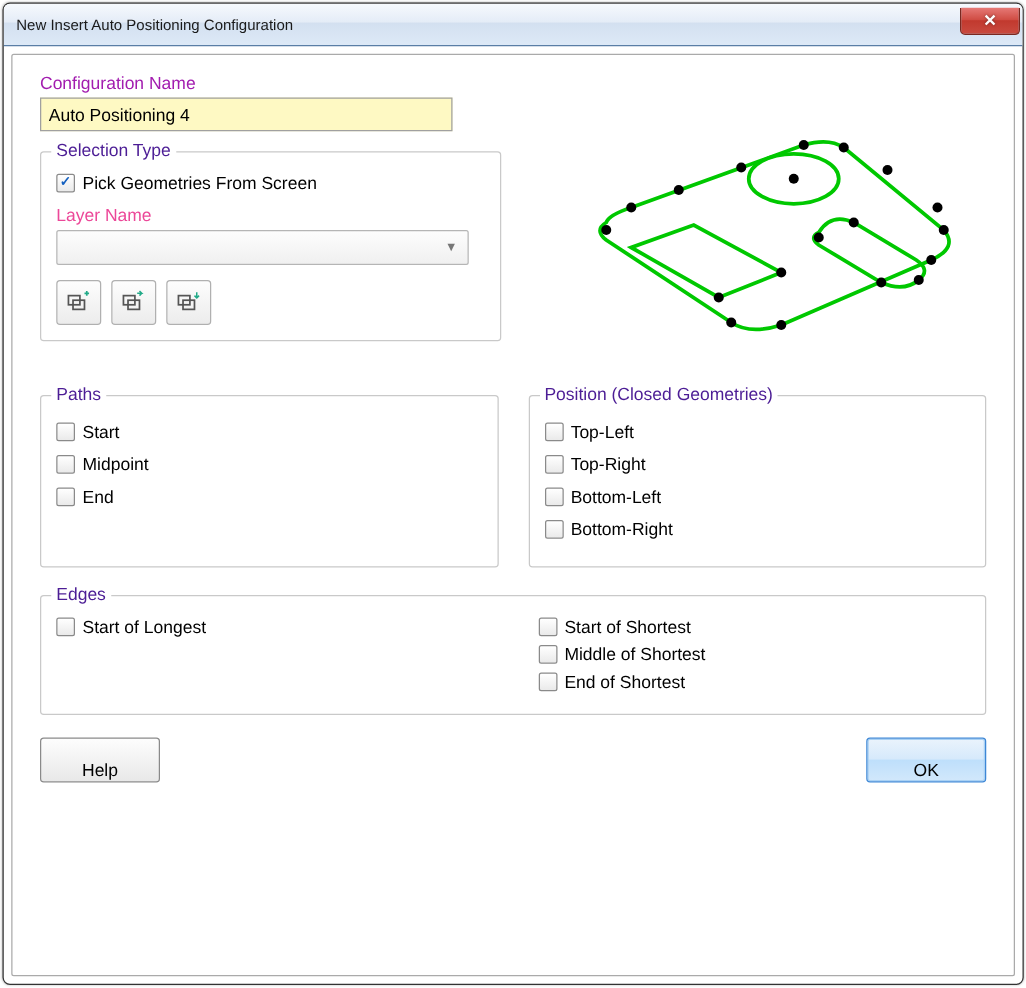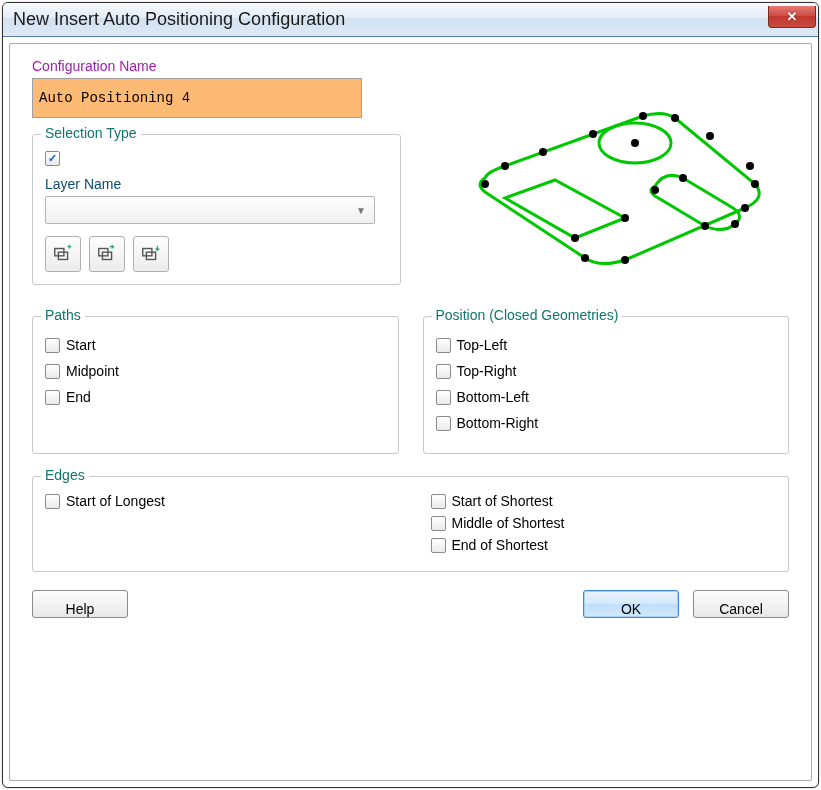--- a/index.html
+++ b/index.html
@@ -28,21 +28,21 @@
     height: 34px;
     background: linear-gradient(to bottom, #f6f9fd 0%, #e4ecf7 45%, #d3e0f0 46%, #dde9f7 100%);
     border-bottom: 1px solid #5a7ea6;
     display: flex;
     align-items: center;
     padding: 0 2px 0 10px;
     position: relative;
   }
   .titlebar-title {
     color: #1a1a1a;
-    font-size: 18px;
+    font-size: 12px;
     flex: 1;
   }
   .close-btn {
     width: 48px;
     height: 22px;
     margin-top: -6px;
     background: linear-gradient(to bottom, #e67a77 0%, #cf4b42 48%, #c1392e 50%, #c94a3f 100%);
     border: 1px solid #7a2820;
     border-top: none;
     border-radius: 0 0 4px 4px;
@@ -72,42 +72,42 @@
   .left-col { flex: 1; min-width: 360px; }
   .right-col { flex: 1; display:flex; align-items:flex-start; justify-content:center; padding-top:30px; }
   .label {
     font-size: 14px;
     color: #a21caf;
     margin-bottom: 4px;
     display: block;
   }
   .text-input {
     width: 330px;
-    height: 40px;
+    height: 27px;
     border: 1px solid #a0a0a0;
     padding: 0 6px;
     font-size: 14px;
-    font-family: Liberation Mono, monospace;
-    background: #fdba74;
+    font-family: Liberation Sans, sans-serif;
+    background: #fef9c3;
   }
   .fieldset {
     border: 1px solid #c9c9c9;
     border-radius: 3px;
     margin-top: 16px;
     padding: 10px 12px 12px 12px;
     position: relative;
   }
   .fieldset-legend {
     position: absolute;
     top: -10px;
     left: 8px;
     background: #fff;
     padding: 0 4px;
     font-size: 14px;
-    color: #0f766e;
+    color: #4c1d95;
   }
   .checkbox-row {
     display: flex;
     align-items: center;
     gap: 6px;
     margin: 6px 0;
   }
   .chk {
     width: 15px;
     height: 15px;
@@ -122,21 +122,21 @@
     cursor: pointer;
     flex-shrink: 0;
   }
   .chk.checked::after {
     content: "✓";
     color: #1460c0;
     font-weight: bold;
     line-height: 1;
   }
   .chk-label { font-size: 14px; cursor:pointer; }
-  .disabled-label { color: #0c4a6e; font-size:14px; margin-top:10px; display:block; }
+  .disabled-label { color: #ec4899; font-size:14px; margin-top:10px; display:block; }
   .combo {
     width: 330px;
     height: 28px;
     border: 1px solid #b5b5b5;
     border-radius: 2px;
     background: linear-gradient(to bottom,#fdfdfd,#f0f0f0);
     display: flex;
     align-items: center;
     justify-content: flex-end;
     padding: 0 8px;
@@ -163,28 +163,28 @@
   .edges-cols > div { flex:1; }
   .button-row {
     display:flex;
     gap:14px;
     margin-top:18px;
     align-items:center;
   }
   .btn {
     height: 28px;
     min-width: 96px;
-    padding: 0 18px;
+    padding: 17px 18px;
     border: 1px solid #8a8a8a;
     border-radius: 3px;
     background: linear-gradient(to bottom,#fdfdfd,#e8e8e8);
     font-size: 14px;
     font-family: inherit;
     cursor:pointer;
-    display:flex; align-items:flex-end; justify-content:center;
+    display:flex; align-items:flex-start; justify-content:center;
   }
   .btn.primary {
     border: 1px solid #3d87d6;
     background: linear-gradient(to bottom,#eaf3fc 0%, #d6e9fb 48%, #bedffb 50%, #d2e8fb 100%);
     box-shadow: 0 0 0 1px #a9d1f4 inset;
   }
   .spacer { flex:1; }
   svg.preview { width: 360px; height: 210px; }
   .paths-inner .checkbox-row,
   .position-inner .checkbox-row { margin: 10px 0; }
@@ -206,20 +206,21 @@
     <div class="top-row">
       <div class="left-col">
         <span class="label">Configuration Name</span>
         <input class="text-input" type="text" value="Auto Positioning 4" style="">
 
         <div class="fieldset">
           <span class="fieldset-legend">Selection Type</span>
 
           <div class="checkbox-row">
             <span class="chk checked"></span>
+            <span class="chk-label">Pick Geometries From Screen</span>
           </div>
 
           <span class="disabled-label">Layer Name</span>
           <div class="combo">
             <span class="combo-arrow">▼</span>
           </div>
 
           <div class="toolbtn-row">
             <div class="toolbtn">
               <svg class="iconsvg" viewBox="0 0 24 24">
@@ -353,19 +354,16 @@
     </div>
 
     <div class="button-row">
       <div class="btn">
           <span>Help</span>
         </div>
       <div class="spacer"></div>
       <div class="btn primary">
           <span>OK</span>
         </div>
-      <div class="btn">
-          <span>Cancel</span>
-        </div>
     </div>
 
   </div>
 </div>
 
 </body></html>

